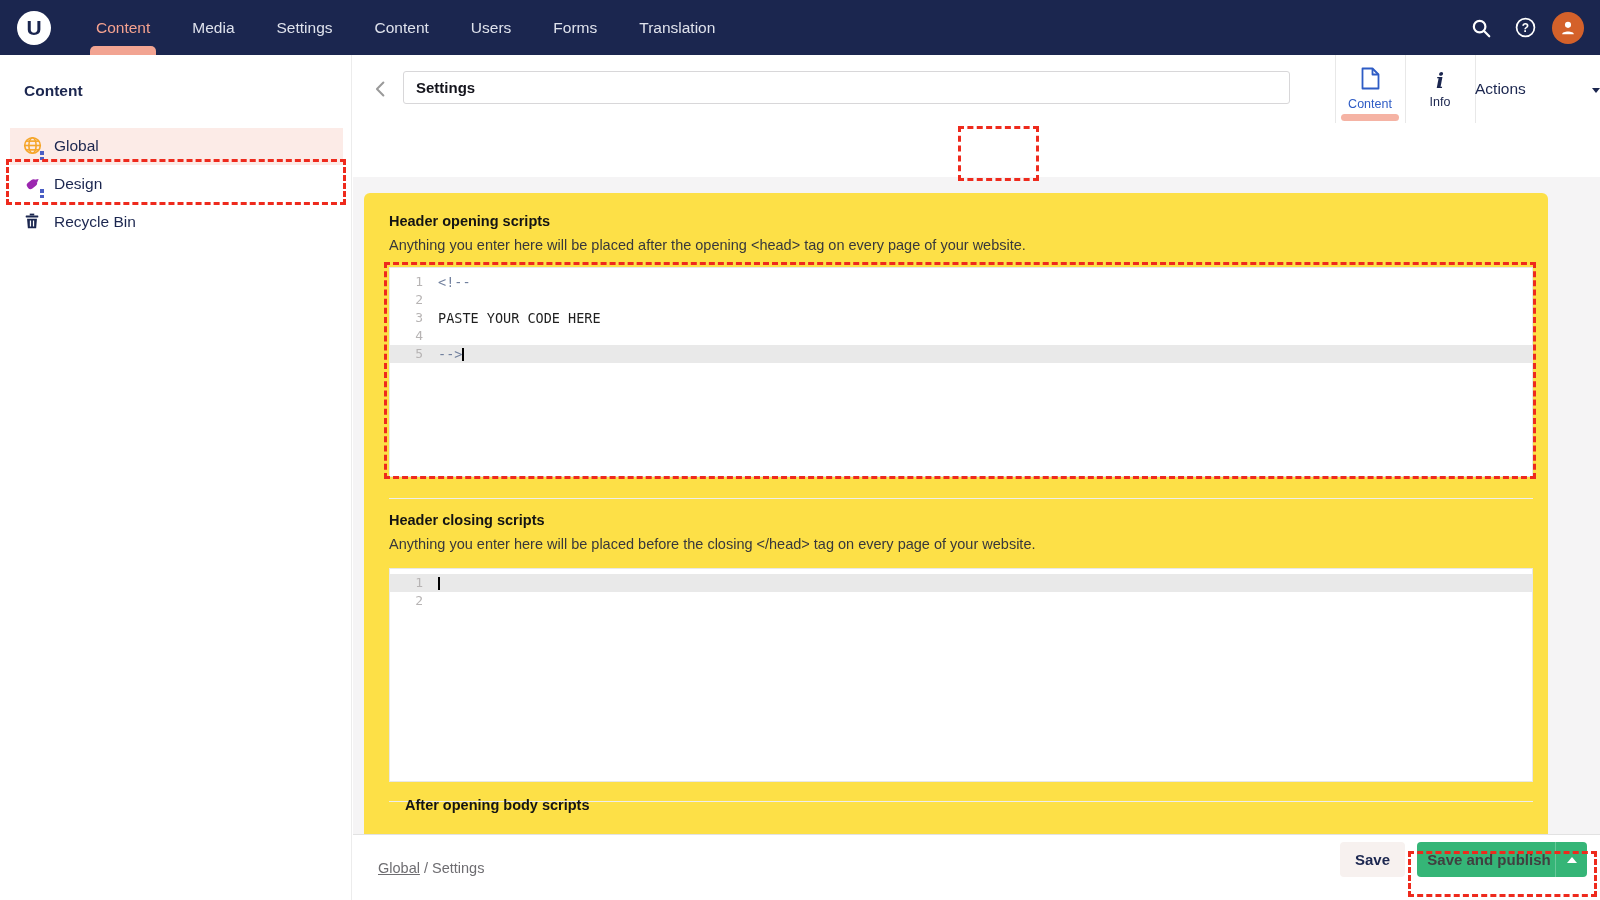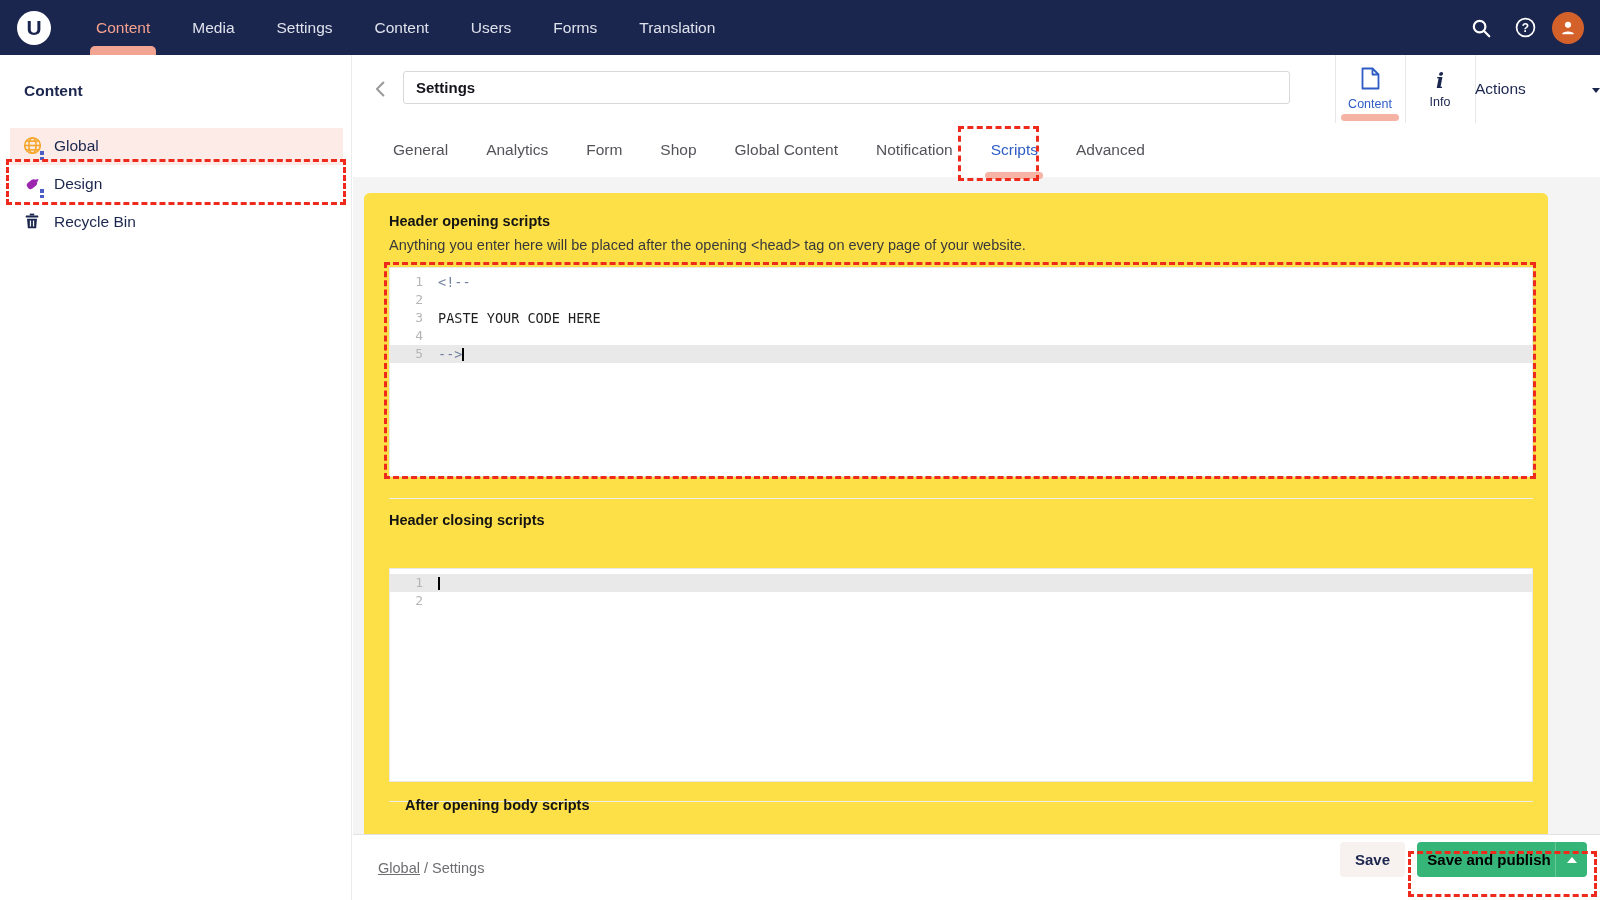--- a/index.html
+++ b/index.html
@@ -59,21 +59,21 @@
   .ed-num { position:absolute; left:0; top:0; width:33px; text-align:right; color:#b7b4b4; font-size:13px; }
   .ed-text { position:absolute; left:48px; top:0; color:#1f1f1f; white-space:pre; }
   .ed-text.comment { color:#71809e; }
   .cursor { display:inline-block; width:2px; height:13px; background:#000; vertical-align:-2px; }
 
   
   .footer { position:absolute; left:353px; right:0; bottom:0; height:66px; background:#fff; border-top:1px solid #e2e2e2; z-index:20; }
   .breadcrumb { position:absolute; left:25px; top:50%; transform:translateY(-50%); font-size:14.5px; color:#6e6d71; }
   .breadcrumb .bc-link { text-decoration:underline; cursor:pointer; color:#6e6d71; }
   .save-btn { position:absolute; right:195px; top:7px; height:35px; padding:0 15px; background:#f7f1ef; border:none; border-radius:4px; font-family:"Liberation Sans",sans-serif; font-size:15px; font-weight:bold; color:#1b264f; cursor:pointer; }
-  .save-publish { position:absolute; right:13px; top:7px; width:170px; height:35px; background:#35b577; border-radius:4px; display:flex; align-items:center; color:#000000; font-size:15px; font-weight:bold; cursor:pointer; }
+  .save-publish { position:absolute; right:13px; top:7px; width:170px; height:35px; background:#35b577; border-radius:4px; display:flex; align-items:center; color:#404040; font-size:15px; font-weight:bold; cursor:pointer; }
   .sp-label { flex:1; text-align:center; padding-left:6px; }
   .sp-caret-zone { width:32px; height:100%; display:flex; align-items:center; justify-content:center; border-left:1px solid rgba(255,255,255,0.25); }
   .caret-up { width:0; height:0; border-bottom:6px solid #fff; border-left:5px solid transparent; border-right:5px solid transparent; }
 
   
   .ann { position:absolute; border:3px dashed #ee2a1d; z-index:40; pointer-events:none; }
   #ann-global   { left:6px;    top:159px; width:340px;  height:46px; }
   #ann-scripts  { left:958px;  top:126px; width:81px;   height:55px; }
   #ann-editor   { left:384px;  top:262px; width:1152px; height:217px; }
   #ann-publish  { left:1408px; top:851px; width:189px;  height:46px; }
@@ -192,30 +192,20 @@
   <div class="app-btn" style="left:1052px;">
     <span class="info-glyph">i</span>
     <span class="app-label">Info</span>
   </div>
 
   <div class="actions-btn">
     <span>Actions</span>
     <span class="caret-down"></span>
   </div>
 
-  <div class="tabs">
-    <span class="tab">General</span>
-    <span class="tab">Analytics</span>
-    <span class="tab">Form</span>
-    <span class="tab">Shop</span>
-    <span class="tab">Global Content</span>
-    <span class="tab">Notification</span>
-    <span class="tab active">Scripts</span>
-    <span class="tab">Advanced</span>
-  </div>
 </div>
 
 <div class="content-bg">
   <div class="card">
 
     <div class="sec-heading" style="top:20px;">Header opening scripts</div>
     <div class="sec-desc" style="top:44px;">Anything you enter here will be placed after the opening &lt;head&gt; tag on every page of your website.</div>
     <div class="code-editor" style="top:74px; height:210px;">
       <div class="ed-line">
         <span class="ed-num">1</span>
@@ -233,20 +223,21 @@
       </div>
       <div class="ed-line active">
         <span class="ed-num">5</span>
         <span class="ed-text"><span class="comment" style="color:#71809e;">--&gt;</span><span class="cursor"></span></span>
       </div>
     </div>
 
     <div class="sec-divider" style="top:305px;"></div>
 
     <div class="sec-heading" style="top:319px;">Header closing scripts</div>
+    <div class="sec-desc" style="top:343px;">Anything you enter here will be placed before the closing &lt;/head&gt; tag on every page of your website.</div>
     <div class="code-editor" style="top:375px; height:214px;">
       <div class="ed-line active">
         <span class="ed-num">1</span>
         <span class="ed-text"><span class="cursor"></span></span>
       </div>
       <div class="ed-line">
         <span class="ed-num">2</span>
       </div>
     </div>
 

